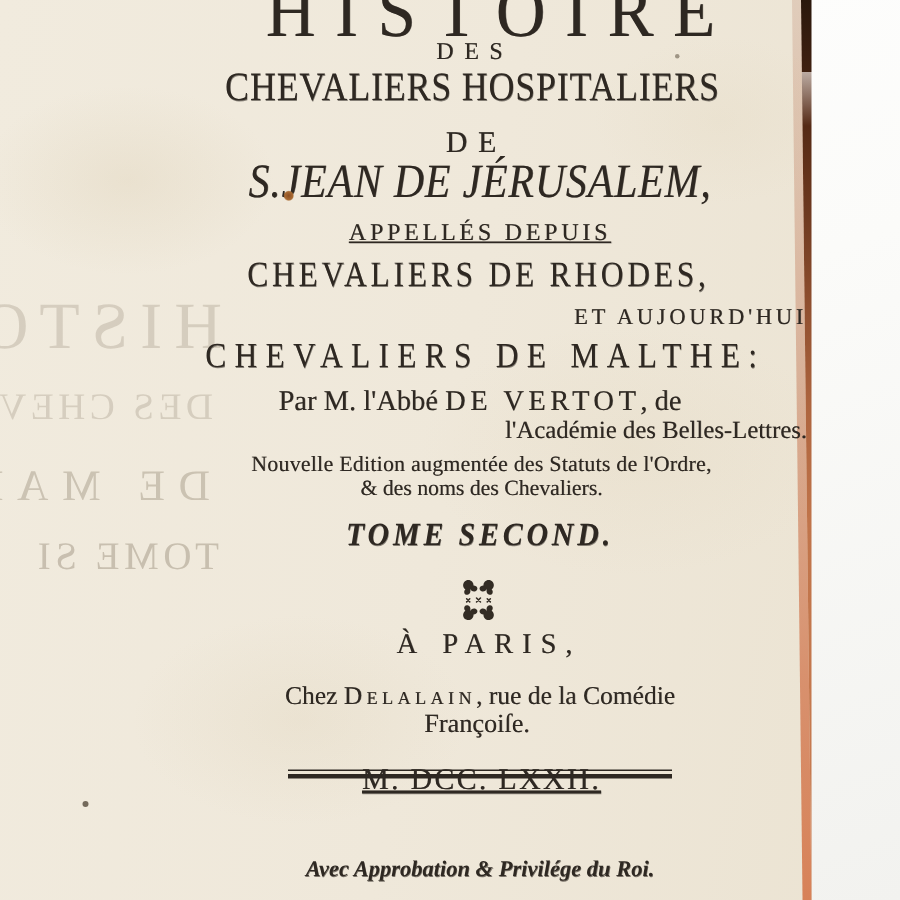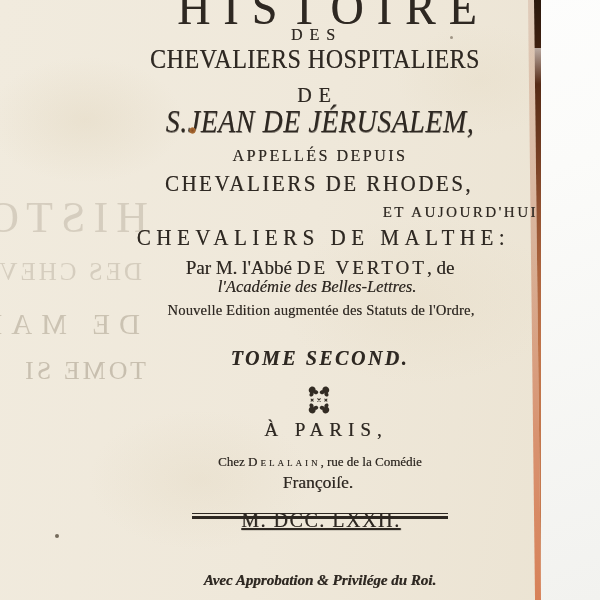--- a/index.html
+++ b/index.html
@@ -28,32 +28,32 @@
 
   
   .content{position:absolute;left:98px;width:440px;top:0;height:100%;}
   .l{position:absolute;left:0;right:0;text-align:center;line-height:1.05;
      white-space:nowrap;color:#2e2822;text-shadow:0.3px 0.3px 0.4px rgba(46,40,34,.55);}
   .t-histoire {top:-16px;font-size:46px;letter-spacing:13px;padding-left:13px;margin-left:18px;transform:scaleY(1.06);}
   .t-des      {top:27px; font-size:16px;letter-spacing:7px;padding-left:7px;margin-left:-10px;}
   .t-chevhosp {top:47px; font-size:24px;letter-spacing:0.5px;transform:scaleY(1.12);margin-left:-6px;}
   .t-de       {top:85px; font-size:20px;letter-spacing:7px;padding-left:7px;margin-left:-8px;}
   .t-sjean    {top:107px;font-size:28px;font-style:italic;letter-spacing:0.5px;transform:scaleY(1.14);margin-left:4px;}
-  .t-appelles {top:148px;font-size:16px;letter-spacing:2.5px;padding-left:2px;margin-left:2px;}
+  .t-appelles {top:148px;font-size:16px;letter-spacing:2.5px;padding-left:2px;margin-left:2px;text-decoration:underline;}
   .t-rhodes   {top:172px;font-size:21px;letter-spacing:2.5px;transform:scaleY(1.13);margin-left:2px;}
   .t-aujourd  {top:205px;font-size:15px;letter-spacing:2.5px;margin-left:-2px;text-align:right;}
   .t-malthe   {top:226px;font-size:21px;letter-spacing:5.5px;padding-left:5px;transform:scaleY(1.12);margin-left:6px;}
   .t-par      {top:258px;font-size:19px;margin-left:4px;}
   .t-par .caps{letter-spacing:3px;font-size:19px;}
-  .t-academie {top:278px;font-size:16.5px;font-style:italic;margin-left:-2px;}
+  .t-academie {top:278px;font-size:16.5px;margin-left:-2px;text-align:right;}
   .t-nouvelle {top:303px;font-size:14.5px;letter-spacing:.2px;margin-left:6px;}
   .t-noms     {top:319px;font-size:14.5px;margin-left:6px;}
   .t-tome     {top:347px;font-size:20px;font-weight:bold;font-style:italic;letter-spacing:2.5px;transform:scaleY(1.08);margin-left:4px;}
   .t-paris    {top:420px;font-size:19px;letter-spacing:6px;padding-left:6px;margin-left:10px;}
-  .t-chez     {top:455px;font-size:13px;margin-left:4px;}
+  .t-chez     {top:455px;font-size:17px;margin-left:4px;}
   .t-chez .sc {font-variant:small-caps;letter-spacing:3px;}
   .t-francoise{top:473px;font-size:17.5px;margin-left:0px;}
   .double-rule{position:absolute;top:513px;left:50%;transform:translateX(-50%);margin-left:2px;
      width:256px;height:2px;border-top:1.6px solid #2e2822;border-bottom:3.6px solid #2e2822;}
   .t-date     {top:510px;font-size:20px;letter-spacing:1.5px;margin-left:6px;text-decoration:underline;}
   .t-privilege{top:532px;font-size:15px;font-style:italic;font-weight:bold;margin-left:4px;
                text-shadow:0.4px 0.4px 0.4px rgba(46,40,34,.6);margin-top:41px;}
 
   
   .ghost{position:absolute;left:0;transform:scaleX(-1);line-height:1;white-space:nowrap;
@@ -96,20 +96,21 @@
       <div class="l t-sjean">S.JEAN DE JÉRUSALEM,</div>
       <div class="l t-appelles">APPELLÉS DEPUIS</div>
       <div class="l t-rhodes">CHEVALIERS DE RHODES,</div>
       <div class="l t-aujourd">ET AUJOURD'HUI</div>
       <div class="l t-malthe">CHEVALIERS DE MALTHE:</div>
 
       <div class="l t-par"><span>Par M. l'Abbé </span><span class="caps">DE VERTOT</span><span>, de</span></div>
       <div class="l t-academie">l'Académie des Belles-Lettres.</div>
 
       <div class="l t-nouvelle">Nouvelle Edition augmentée des Statuts de l'Ordre,</div>
+      <div class="l t-noms">&amp; des noms des Chevaliers.</div>
 
       <div class="l t-tome">TOME SECOND.</div>
 
       <div class="orn-wrap">
         <svg width="34" height="32" viewBox="0 0 36 34" aria-hidden="true">
           <g fill="#332c24" stroke="none">
             <g transform="translate(12,9) rotate(-25)">
               <path d="M0,-6.5 C2.8,-6.5 4.6,-3.6 3.2,-1 C5.6,0 5.6,3.2 2.8,3.2 C1,3.2 0,1.4 0,0 C0,1.4 -1,3.2 -2.8,3.2 C-5.6,3.2 -5.6,0 -3.2,-1 C-4.6,-3.6 -2.8,-6.5 0,-6.5 Z"></path>
             </g>
             <g transform="translate(24,9) rotate(25)">

